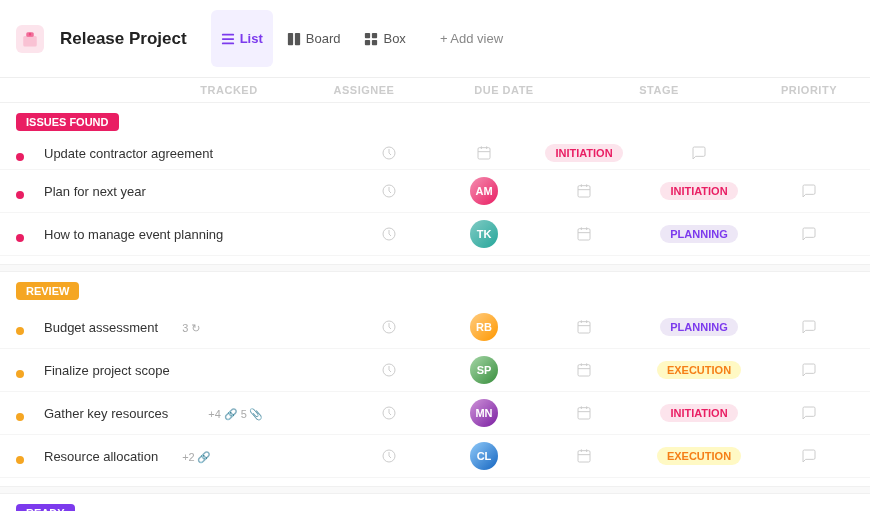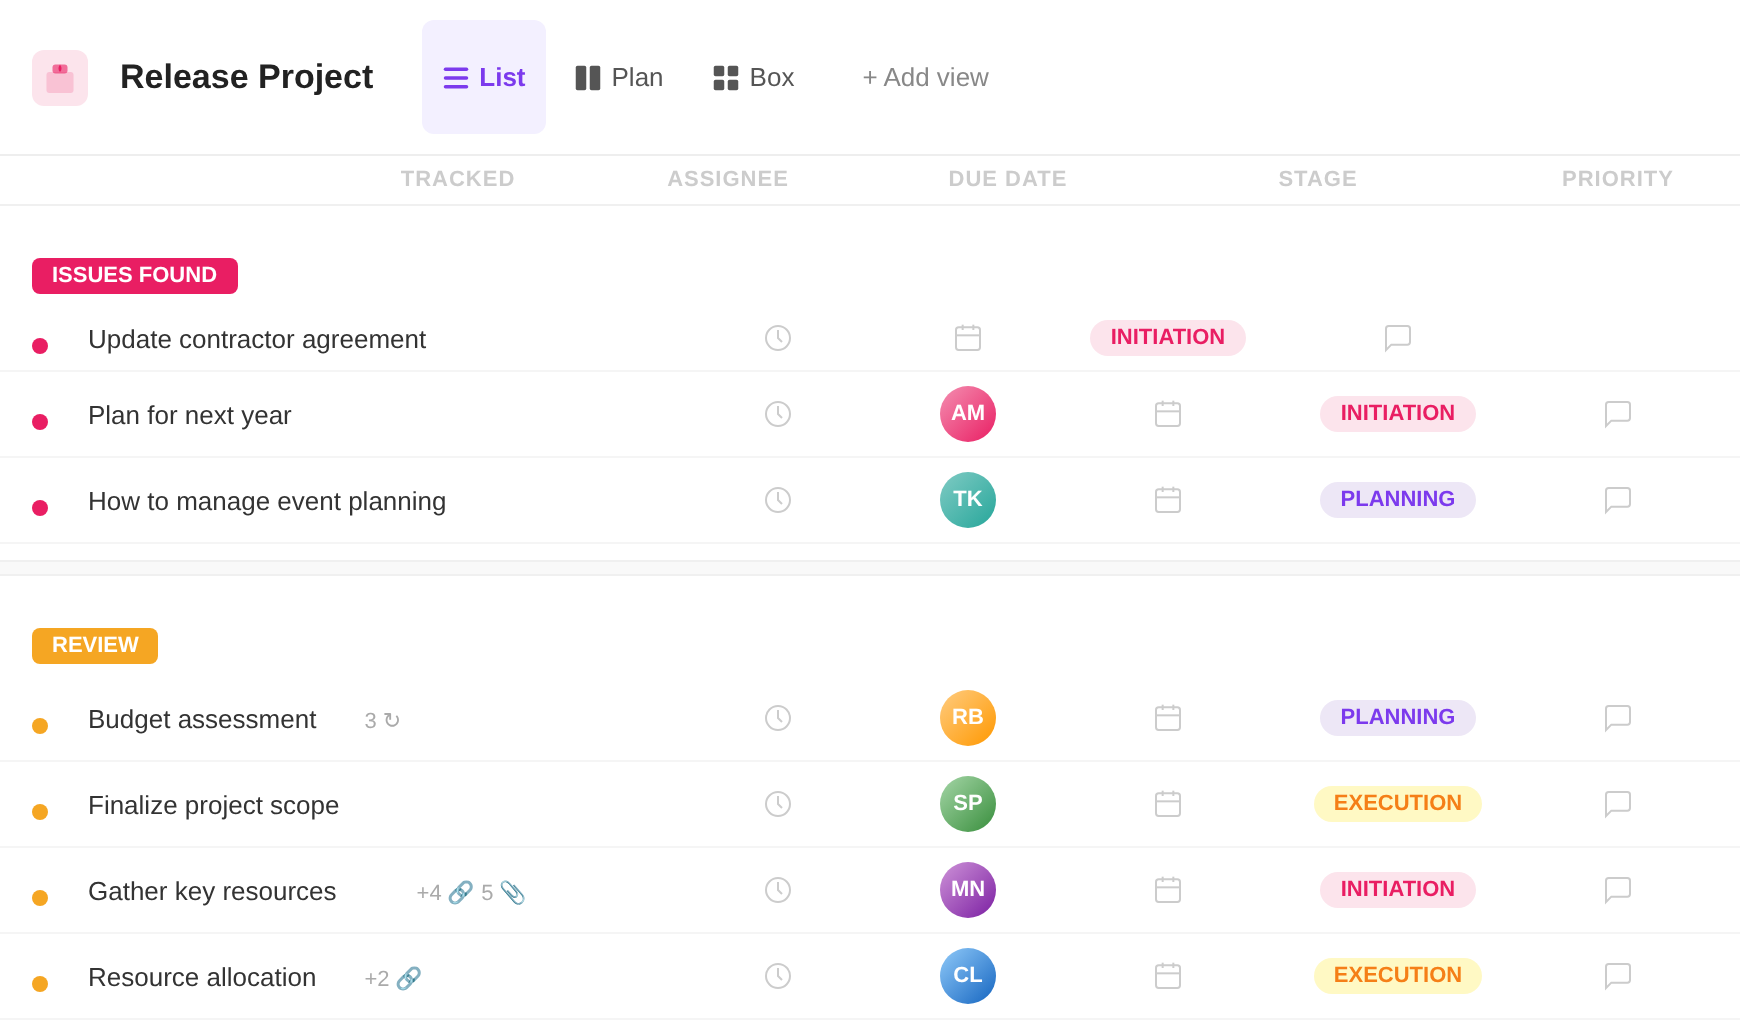--- a/index.html
+++ b/index.html
@@ -93,21 +93,20 @@
       align-items: center;
       padding: 10px 16px 6px;
     }
     .section-badge {
       padding: 3px 10px;
       border-radius: 4px;
       font-size: 11px;
       font-weight: 700;
       color: #fff;
       text-transform: uppercase;
-      margin-top: 16px;
     }
     .badge-issues { background: #e91e63; }
     .badge-review { background: #f5a623; padding-left: 10px; }
     .badge-ready { background: #7c3aed; }
 
     
     .task-row {
       display: grid;
       grid-template-columns: 1fr 90px 100px 100px 130px 90px;
       align-items: center;
@@ -208,21 +207,21 @@
           <rect x="1" y="7" width="14" height="2" rx="1"></rect>
           <rect x="1" y="12" width="14" height="2" rx="1"></rect>
         </svg>
       <span>List</span>
     </div>
     <div class="nav-tab">
       <svg width="14" height="14" viewBox="0 0 16 16" fill="currentColor">
           <rect x="1" y="1" width="6" height="14" rx="1"></rect>
           <rect x="9" y="1" width="6" height="14" rx="1"></rect>
         </svg>
-      <span>Plan</span>
+      <span>Board</span>
     </div>
     <div class="nav-tab">
       <svg width="14" height="14" viewBox="0 0 16 16" fill="currentColor">
           <rect x="1" y="1" width="6" height="6" rx="1"></rect>
           <rect x="9" y="1" width="6" height="6" rx="1"></rect>
           <rect x="1" y="9" width="6" height="6" rx="1"></rect>
           <rect x="9" y="9" width="6" height="6" rx="1"></rect>
         </svg>
       <span>Box</span>
     </div>

